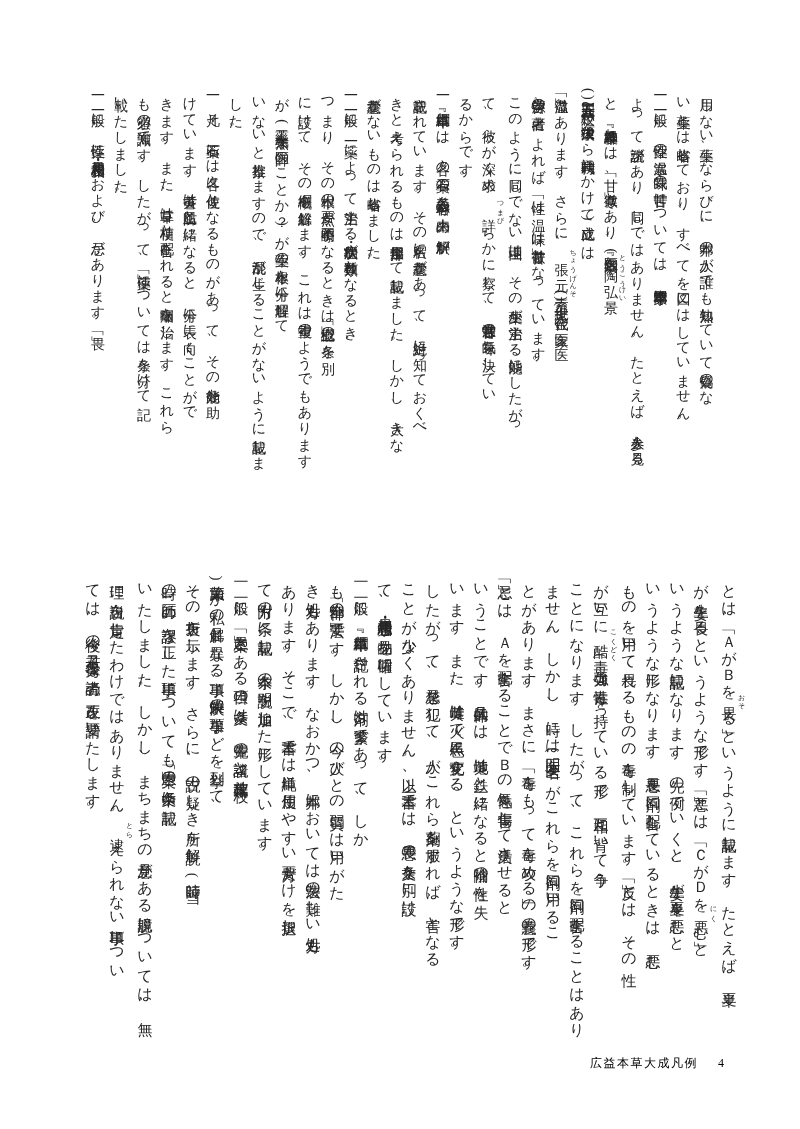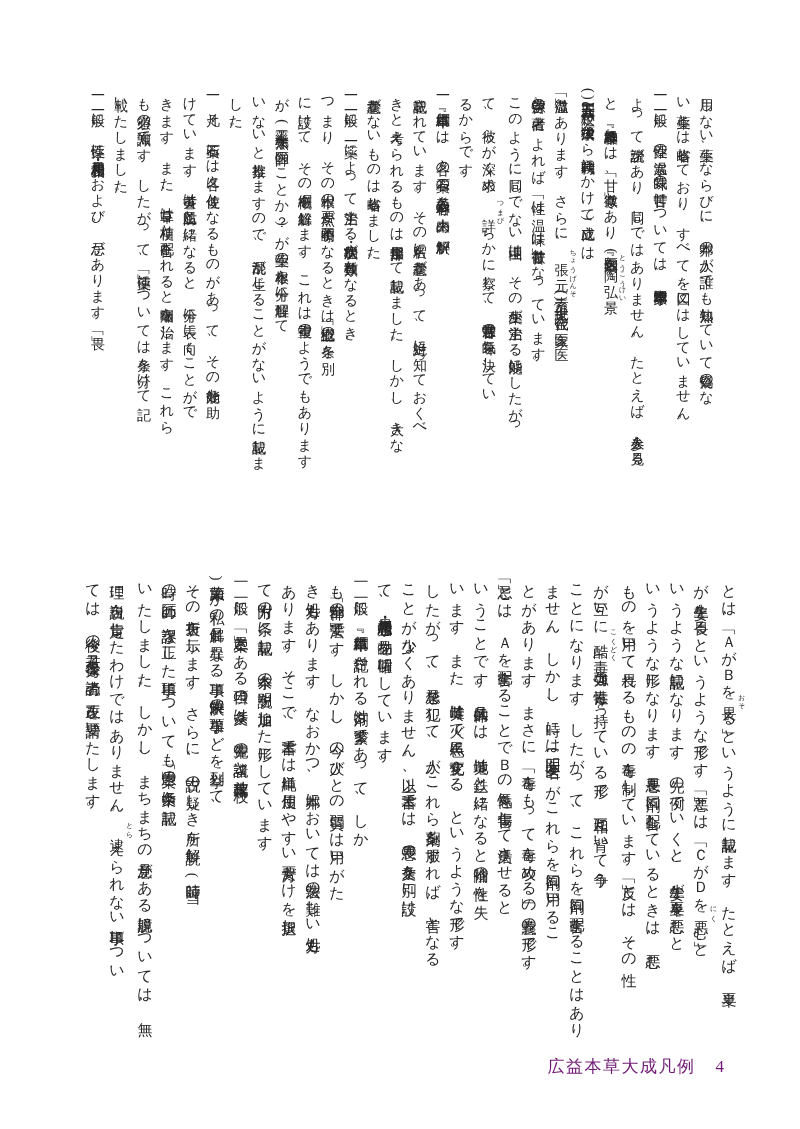--- a/index.html
+++ b/index.html
@@ -48,23 +48,23 @@
   ruby rt {
     font-size: 7px;
     letter-spacing: 0;
     line-height: 1;
     font-family: "Liberation Serif", "DejaVu Serif", serif;
   }
   .footer {
     position: absolute;
     top: 1055px;
     right: 76px;
-    font-size: 17px;
+    font-size: 12px;
     letter-spacing: 1.5px;
-    color: #701a75;
+    color: #000000;
   }
   .footer .pagenum {
     margin-left: 20px;
     letter-spacing: 0;
   }
 </style>
 </head>
 <body>
 
 <div class="page">

